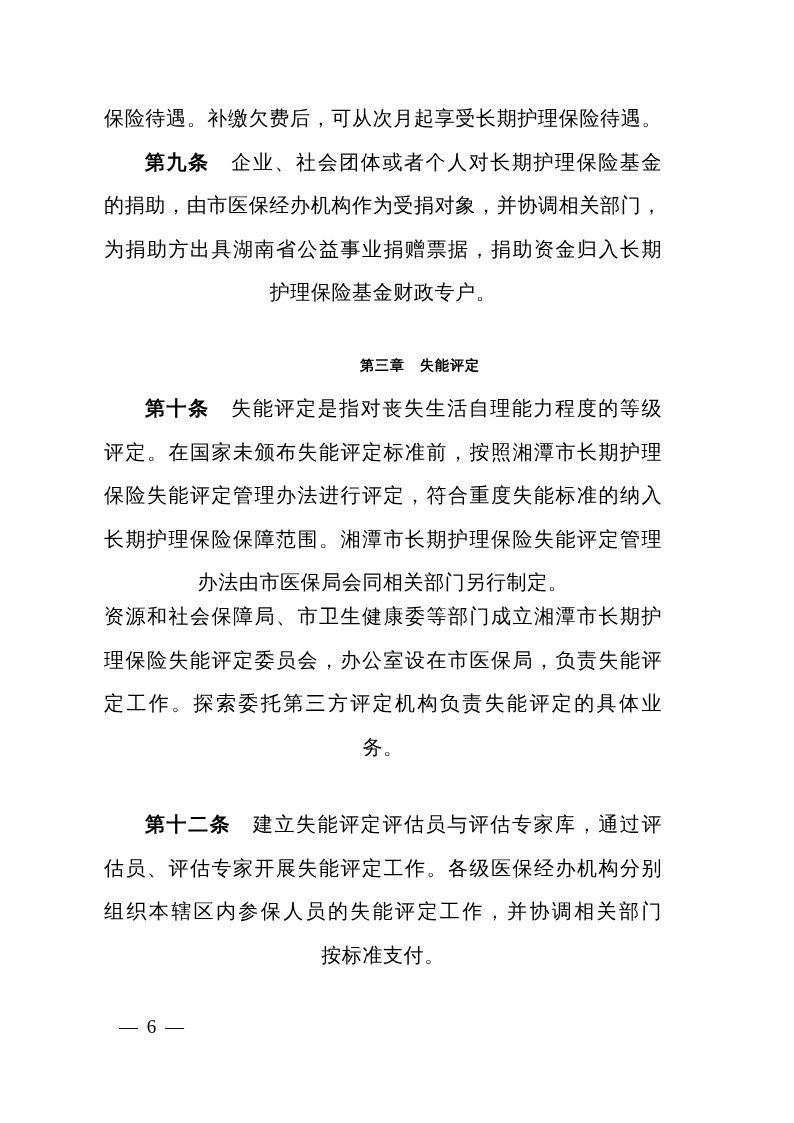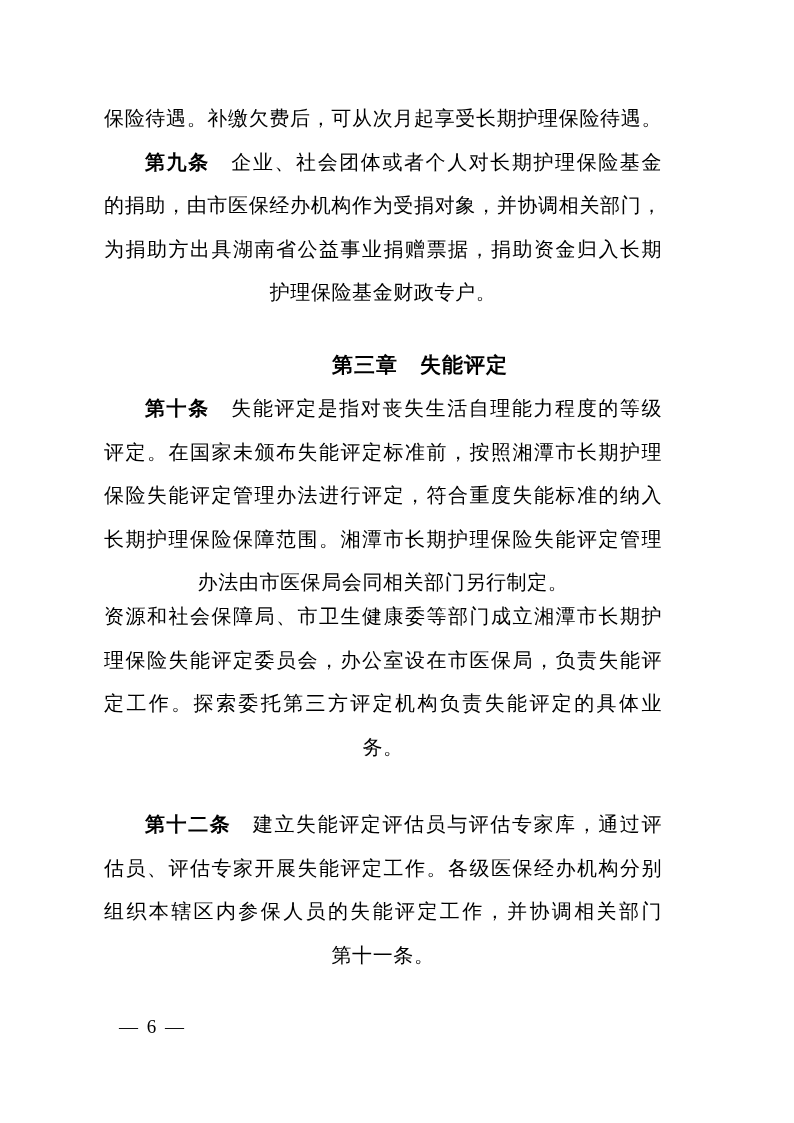--- a/index.html
+++ b/index.html
@@ -43,21 +43,21 @@
   #blockC { top: 595px; }
   #blockD { top: 803px; }
   .chapter {
     position: absolute;
     left: 118px;
     top: 344px;
     width: 558px;
     box-sizing: border-box;
     padding-left: 46px;
     text-align: center;
-    font-size: 21px;
+    font-size: 14px;
     font-weight: 700;
     letter-spacing: 1px;
     font-family: "Liberation Sans", "DejaVu Sans", sans-serif;
     line-height: 42px;
   }
   .footer {
     position: absolute;
     left: 119px;
     top: 1014px;
     font-size: 19px;
@@ -92,18 +92,18 @@
     <div class="line j">资源和社会保障局、市卫生健康委等部门成立湘潭市长期护</div>
     <div class="line j">理保险失能评定委员会，办公室设在市医保局，负责失能评</div>
     <div class="line j">定工作。探索委托第三方评定机构负责失能评定的具体业</div>
     <div class="line">务。</div>
   </div>
 
   <div class="block" id="blockD">
     <div class="line j ind"><span class="art">第十二条</span><span>　建立失能评定评估员与评估专家库，通过评</span></div>
     <div class="line j">估员、评估专家开展失能评定工作。各级医保经办机构分别</div>
     <div class="line j">组织本辖区内参保人员的失能评定工作，并协调相关部门</div>
-    <div class="line">第十一条。</div>
+    <div class="line">按标准支付。</div>
   </div>
 
   <div class="footer">— 6 —</div>
 
 </div>
 
 </body></html>

